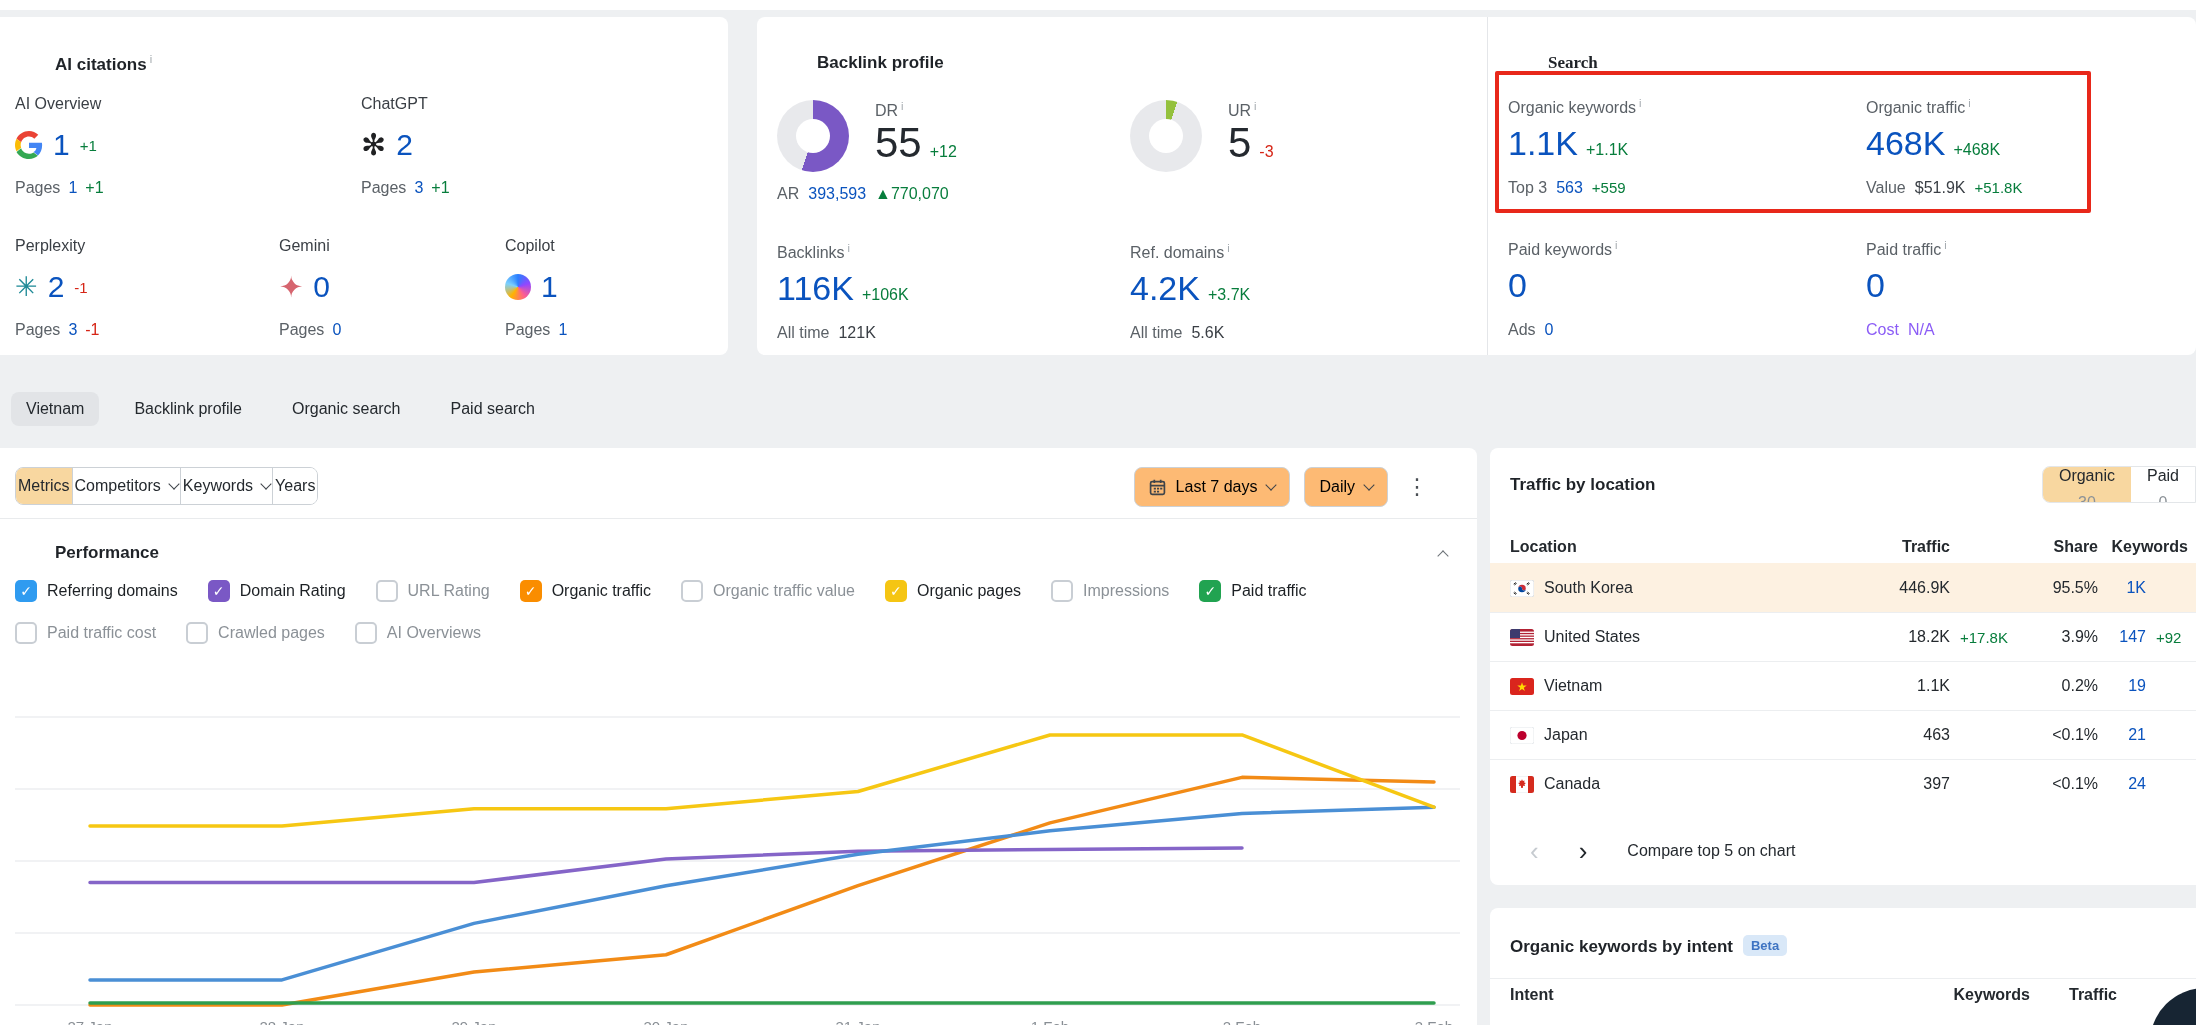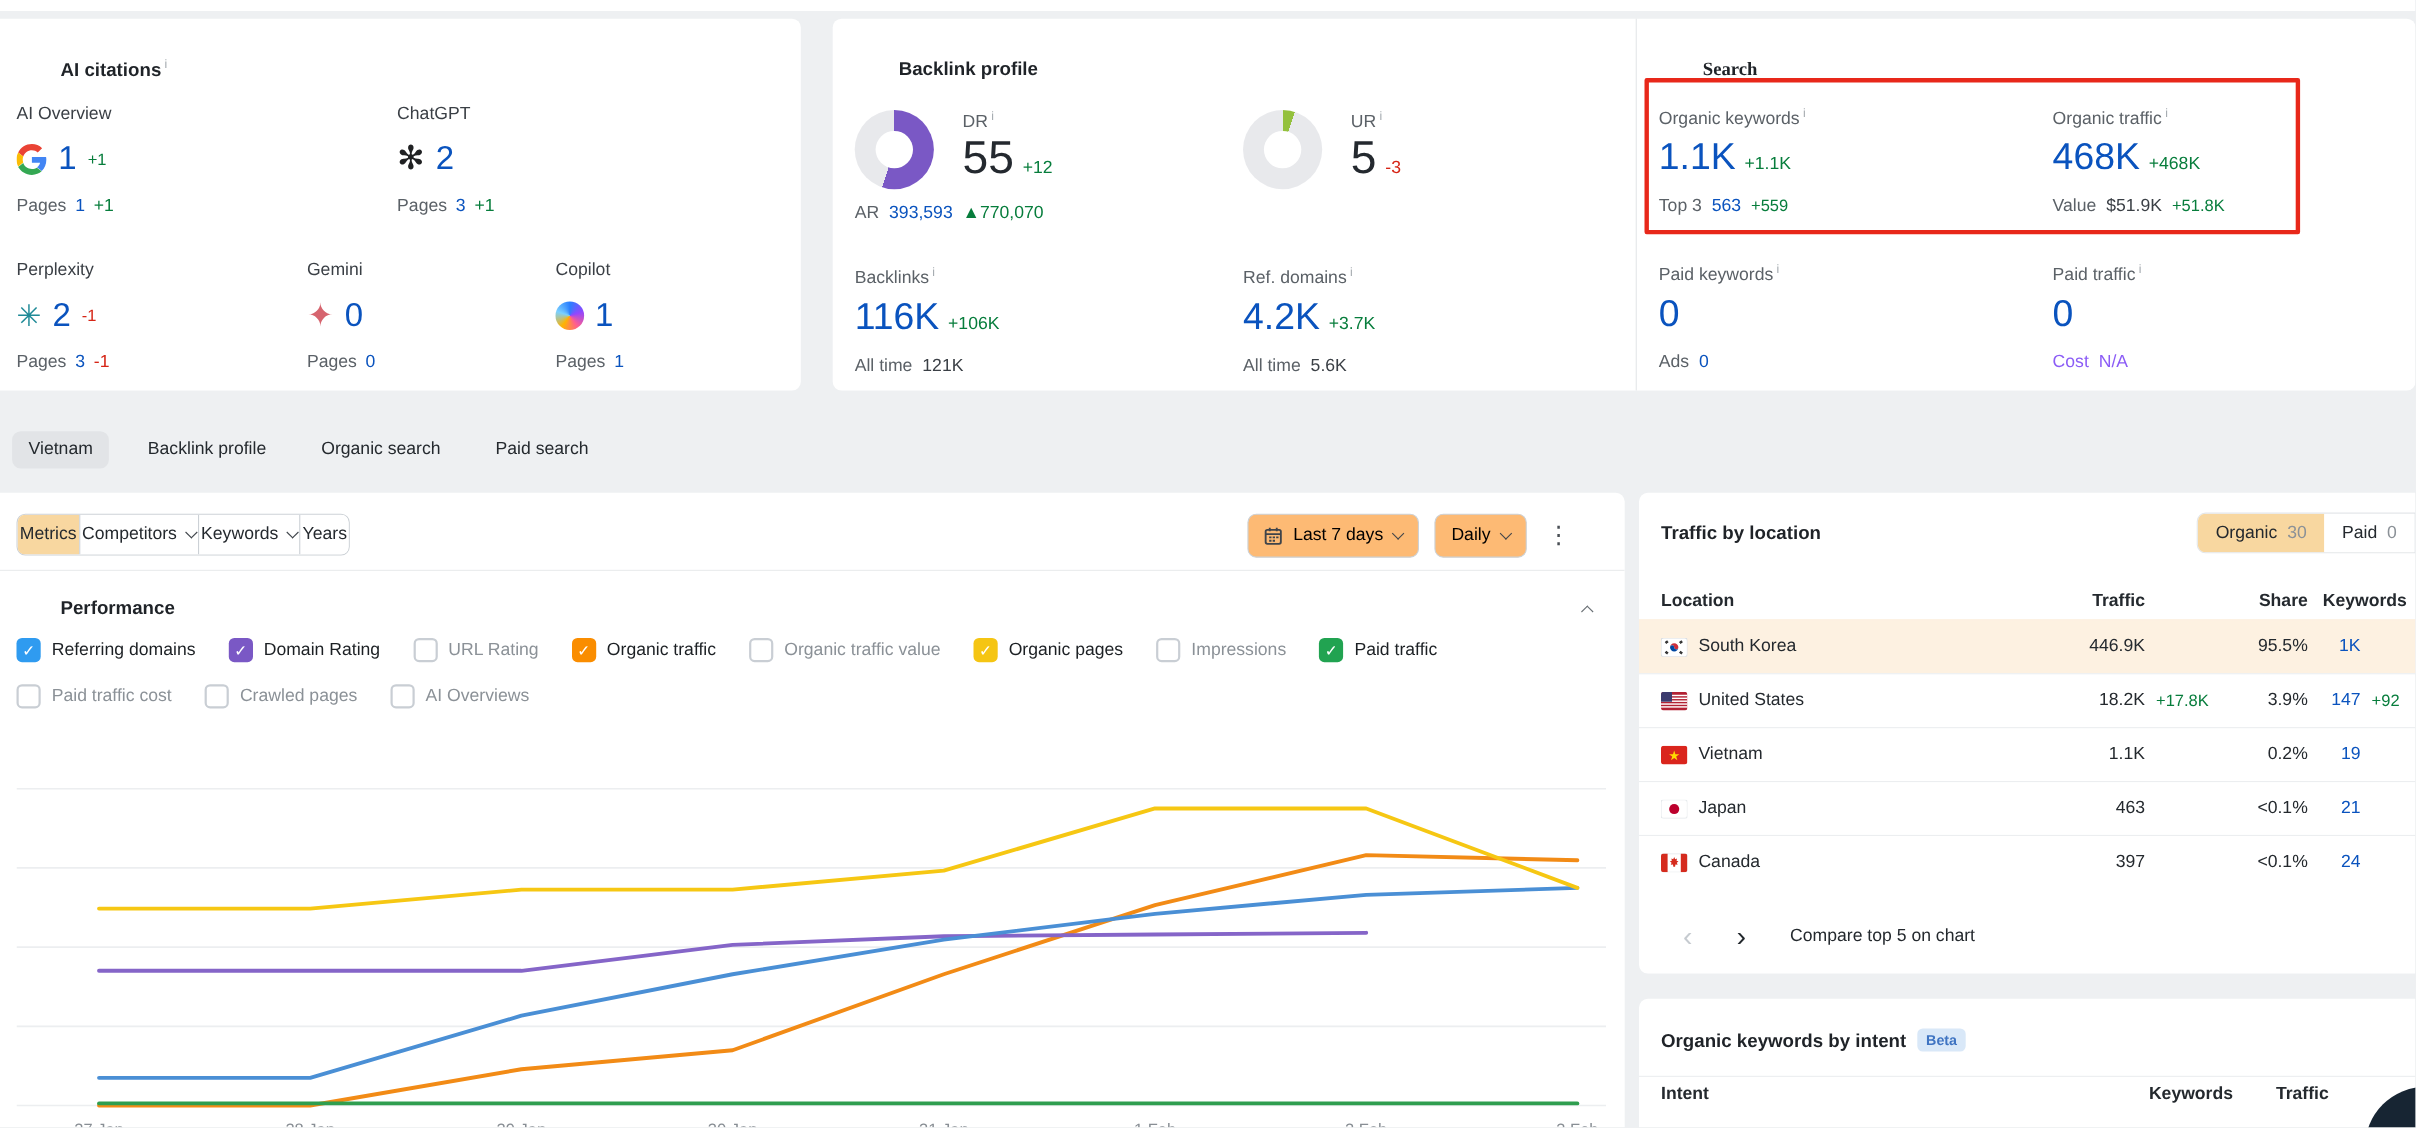--- a/index.html
+++ b/index.html
@@ -88,21 +88,21 @@
   .chart-wrap { position:absolute; top:222px; left:15px; width:1450px; height:372px; }
 
   
   .right-panel { position:absolute; left:1490px; top:448px; width:706px; }
   .panel-block { background:#fff; position:relative; }
   .block-locations { height:437px; border-radius:8px 0 0 8px; }
   .block-intent { margin-top:23px; height:117px; border-radius:8px 0 0 0; }
   .panel-title { position:absolute; left:20px; top:27px; font-size:17px; font-weight:700; color:#1f2328; }
   .toggle-group { position:absolute; right:0; top:18px; display:flex; height:37px;
     border:1px solid #e3e6e9; border-radius:8px 0 0 8px; overflow:hidden; }
-  .toggle-seg { display:flex; align-items:center; gap:9px; padding:0 16px; font-size:16px; cursor:pointer; background:#fff; }
+  .toggle-seg { display:flex; align-items:center; gap:9px; padding:0 16px; font-size:16px; cursor:pointer; background:#fff;flex-direction:column; }
   .toggle-seg .cnt { color:#8b9197; }
   .toggle-seg.active { background:#f8d7a0; }
   .loc-grid { display:grid; grid-template-columns:310px 130px 62px 86px 48px 42px; align-items:center; }
   .loc-head { position:absolute; top:82px; left:20px; right:8px; height:33px; font-weight:700; font-size:16px; }
   .loc-rows { position:absolute; top:115px; left:0; right:0; }
   .loc-row { height:49px; border-top:1px solid #eceef0; padding-left:20px; padding-right:8px; font-size:16px; }
   .loc-row.hl { background:#fdf1e1; border-top-color:#fdf1e1; }
   .t-right { text-align:right; }
   .t-delta { font-size:15px; padding-left:10px; }
   .loc-name { display:flex; align-items:center; gap:10px; }

